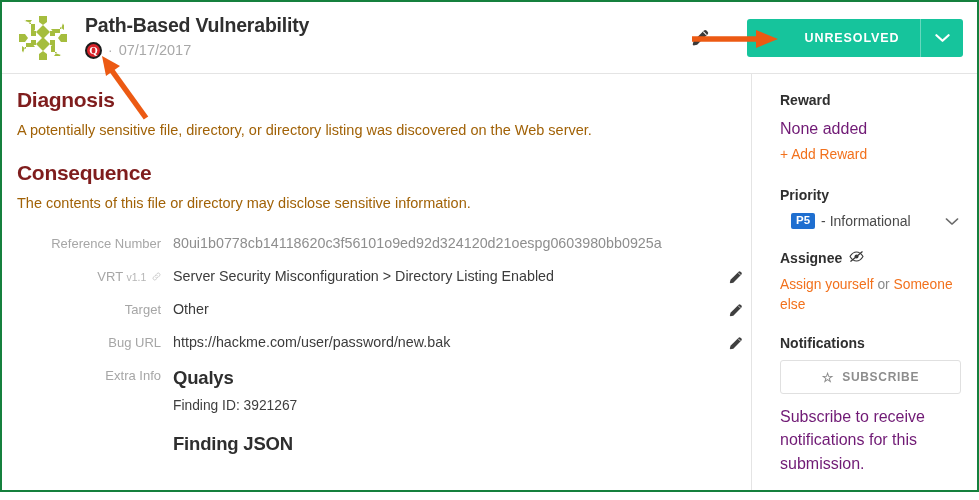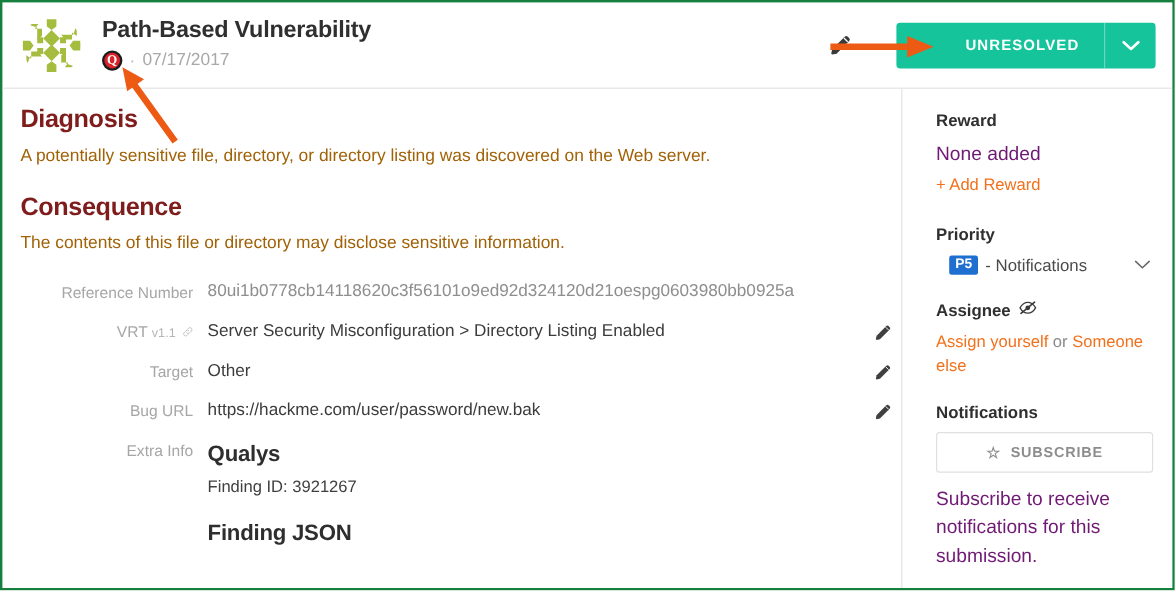--- a/index.html
+++ b/index.html
@@ -454,21 +454,21 @@
       <div class="side-block">
         <div class="side-h">Reward</div>
         <div class="side-muted">None added</div>
         <a class="side-link">+ Add Reward</a>
       </div>
 
       <div class="side-block tight">
         <div class="side-h">Priority</div>
         <div class="priority-row">
           <span class="p-badge">P5</span>
-          <span class="priority-text">- Notifications</span>
+          <span class="priority-text">- Informational</span>
           <span>
             <svg width="14" height="9" viewBox="0 0 16 10" aria-hidden="true">
               <path d="M1.5 2 L8 8 L14.5 2" stroke="#6b6b6b" stroke-width="1.6" fill="none" stroke-linecap="round" stroke-linejoin="round"></path>
             </svg>
           </span>
         </div>
       </div>
 
       <div class="side-block tight">
         <div class="side-h">

